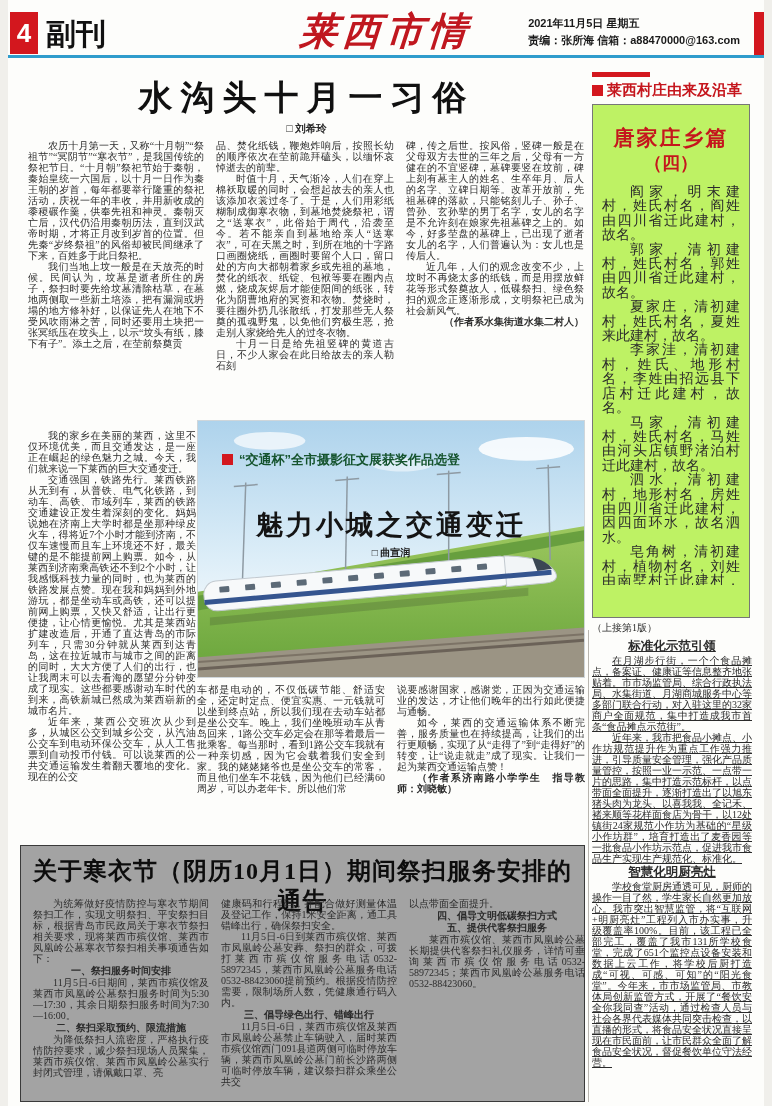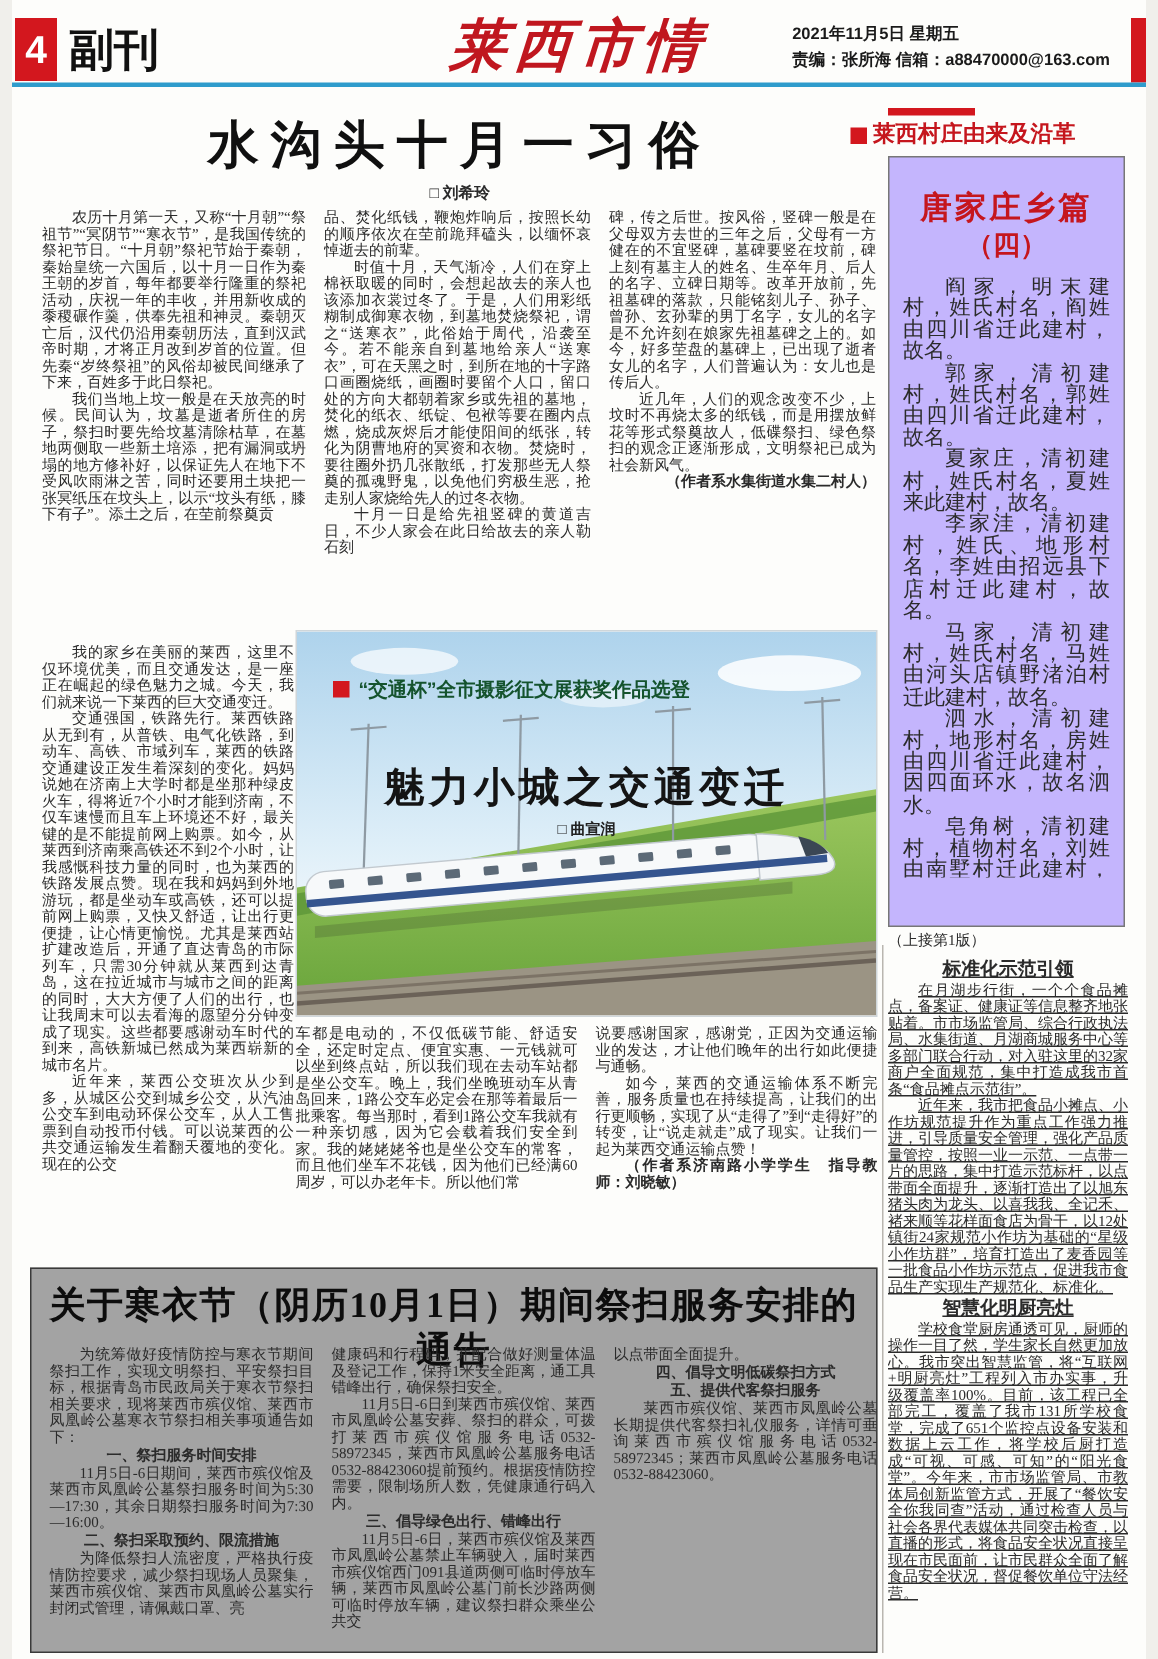--- a/index.html
+++ b/index.html
@@ -27,25 +27,25 @@
   .bodytext .h{font-weight:bold;text-align:center;text-indent:0;margin:1px 0;
     font-family:"Liberation Sans",sans-serif;}
   .bodytext .credit{font-weight:bold;text-align:right;text-indent:0;}
   .bodytext .author{font-weight:bold;text-indent:2em;}
   
   .a1-title{left:28px;top:76px;width:557px;text-align:center;color:#101010;
     font:bold 34px/44px "Liberation Serif",serif;letter-spacing:8px;}
   .a1-byline{left:28px;top:122px;width:557px;text-align:center;font-size:10.5px;font-weight:bold;}
   
   .sb-accent{left:592px;top:72px;width:58px;height:5px;background:#d3171e;}
-  .sb-tab{left:567px;top:81px;width:160px;display:flex;align-items:center;gap:4px;}
+  .sb-tab{left:592px;top:81px;width:160px;display:flex;align-items:center;gap:4px;}
   .red-sq{width:11px;height:11px;background:#d3171e;flex:0 0 auto;}
   .sb-tab-label{font:bold 15px/18px "Liberation Sans",sans-serif;color:#c5161d;}
   .sb-box{left:592px;top:104px;width:158px;height:514px;border:1px solid #777;
-    box-sizing:border-box;padding:20px 9px 0 9px;background:#c4b5fd;}
+    box-sizing:border-box;padding:20px 9px 0 9px;background:#bef264;}
   .sb-title{text-align:center;color:#c5161d;font:bold 21px/26px "Liberation Serif",serif;letter-spacing:2px;}
   .sb-title-sub{text-align:center;color:#c5161d;font:bold 18px/24px "Liberation Serif",serif;}
   .sb-paras{margin-top:10px;font-size:14px;line-height:14.4px;text-align:justify;overflow:hidden;height:400px;}
   .sb-paras .para{text-indent:2em;}
   
   .photo{left:197px;top:420px;width:388px;height:258px;border:1px solid #cfd6da;box-sizing:border-box;}
   .photo svg{display:block;width:100%;height:100%;}
   .kicker{left:222px;top:452px;display:flex;align-items:center;gap:6px;}
   .kicker-label{font:bold 13px/15px "Liberation Sans",sans-serif;color:#14532d;}
   .f-title{left:197px;top:510px;width:388px;text-align:center;color:#141414;

